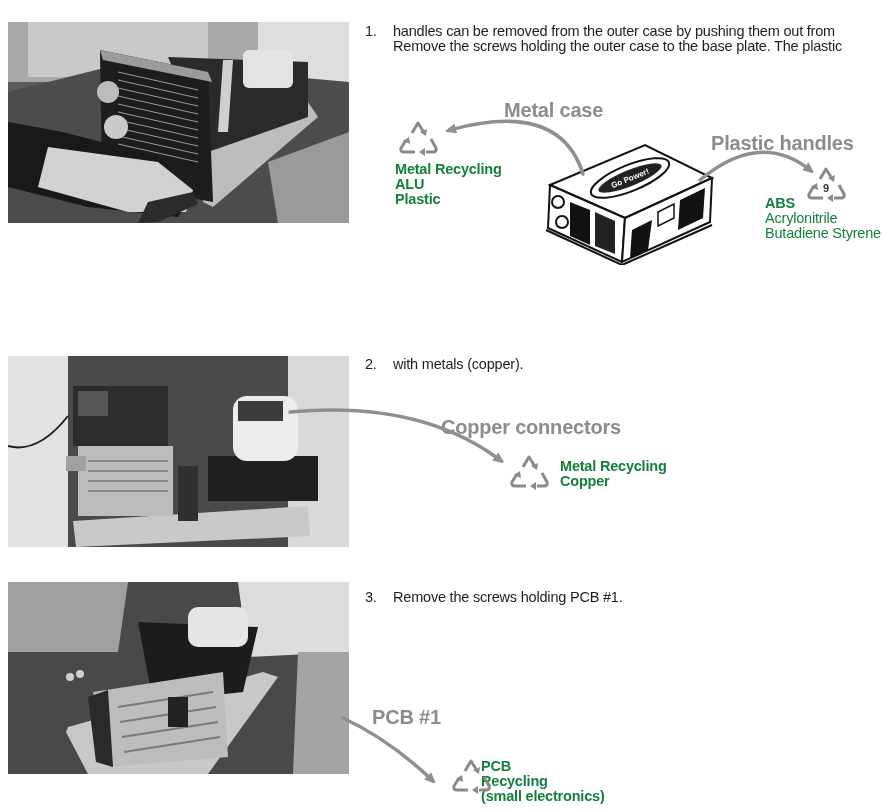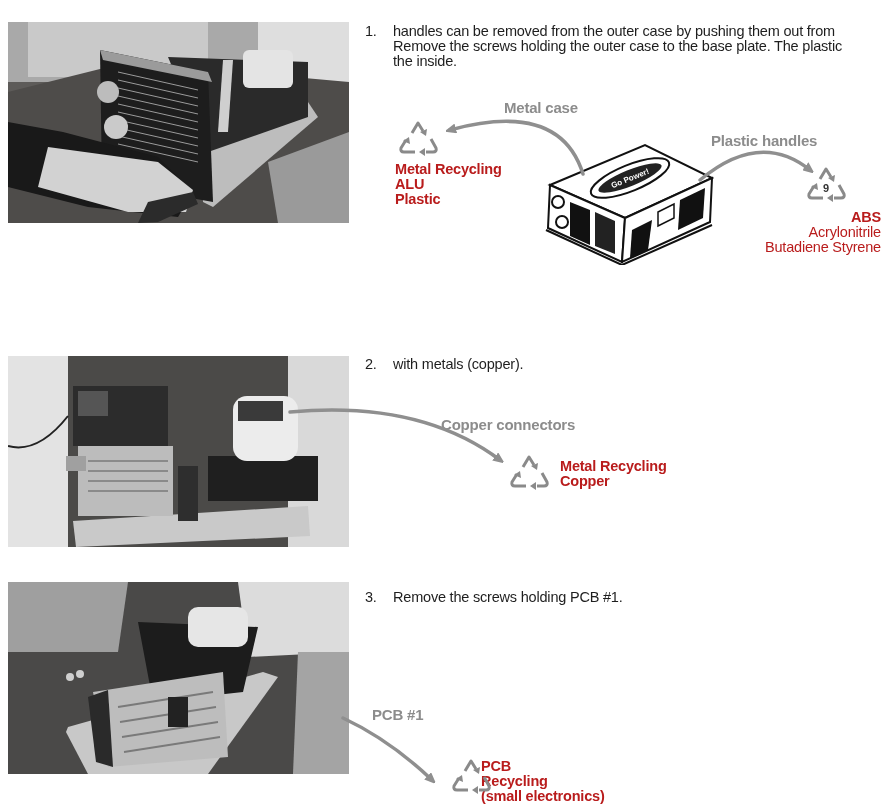--- a/index.html
+++ b/index.html
@@ -4,22 +4,22 @@
 <style>
   html, body { margin: 0; padding: 0; background: #ffffff; }
   body { width: 884px; height: 812px; position: relative; overflow: hidden;
          font-family: "Liberation Sans", "DejaVu Sans", sans-serif; color: #222; }
   .abs { position: absolute; }
   .photo { position: absolute; overflow: hidden; background: #6e6e6e; }
   .step { position: absolute; font-size: 14.5px; line-height: 15px; color: #1e1e1e;
           letter-spacing: -0.2px; }
   .step .num { position: absolute; left: 0; top: 0; }
   .step .txt { position: absolute; left: 28px; top: 0; }
-  .gray-label { position: absolute; font-size: 15px; font-weight: bold; color: #8c8c8c; letter-spacing: -0.2px; white-space: nowrap; }
-  .rec-label { position: absolute; font-size: 14.5px; line-height: 15px; color: #b91c1c; letter-spacing: -0.2px; white-space: nowrap; }
+  .gray-label { position: absolute; font-size: 20px; font-weight: bold; color: #8c8c8c; letter-spacing: -0.2px; white-space: nowrap; }
+  .rec-label { position: absolute; font-size: 14.5px; line-height: 15px; color: #15803d; letter-spacing: -0.2px; white-space: nowrap; }
   .rec-label .b { font-weight: bold; }
   .overlay { position: absolute; left: 0; top: 0; width: 884px; height: 812px; pointer-events: none; }
   .recycle { position: absolute; }
 </style>
 </head>
 <body>
 
 <div class="photo" style="left:8px; top:22px; width:341px; height:201px; background:#5c5a58;" title="Hands removing screws from inverter outer case with screwdriver">
   <svg width="341" height="201" viewBox="0 0 341 201">
     <rect x="0" y="0" width="341" height="201" fill="#5d5b59"></rect>
@@ -55,21 +55,20 @@
     <polygon points="40,125 150,140 185,168 178,190 120,190 30,165" fill="#d2d2d2"></polygon>
     <polygon points="140,180 185,170 190,182 150,200 130,201" fill="#2b2b2b"></polygon>
   </svg>
 </div>
 
 <div class="step" style="left:365px; top:24px; width:500px;">
   <span class="num">1.</span>
   <div class="txt">
     <div style="white-space:nowrap;">handles can be removed from the outer case by pushing them out from</div>
     <div style="white-space:nowrap;">Remove the screws holding the outer case to the base plate.  The plastic</div>
-    <div style="white-space:nowrap;">the inside.</div>
   </div>
 </div>
 
 <div class="abs" style="left:540px; top:140px; width:180px; height:125px;">
   <svg width="180" height="125" viewBox="0 0 180 125">
 
     <polygon points="10,45 105,5 172,38 85,78" fill="#fff" stroke="#111" stroke-width="2"></polygon>
 
     <polygon points="10,45 85,78 82,122 8,88" fill="#fff" stroke="#111" stroke-width="2"></polygon>
 
@@ -95,21 +94,21 @@
 
 <span class="gray-label" style="left:504px; top:99px;">Metal case</span>
 <span class="gray-label" style="left:711px; top:132px;">Plastic handles</span>
 
 <div class="rec-label" style="left:395px; top:162px;">
   <div class="b">Metal Recycling</div>
   <div class="b">ALU</div>
   <div class="b">Plastic</div>
 </div>
 
-<div class="rec-label" style="left:765px; top:210px;text-align:right;">
+<div class="rec-label" style="left:765px; top:196px;">
   <div class="b">ABS</div>
   <div>Acrylonitrile</div>
   <div>Butadiene Styrene</div>
 </div>
 
 <div class="photo" style="left:8px; top:356px; width:341px; height:191px;" title="Inverter internals with copper connectors and transformer">
   <svg width="341" height="191" viewBox="0 0 341 191">
     <rect x="0" y="0" width="341" height="191" fill="#e3e3e3"></rect>
     <rect x="60" y="0" width="220" height="191" fill="#4b4a48"></rect>
     <rect x="280" y="0" width="61" height="191" fill="#d9d9d9"></rect>

